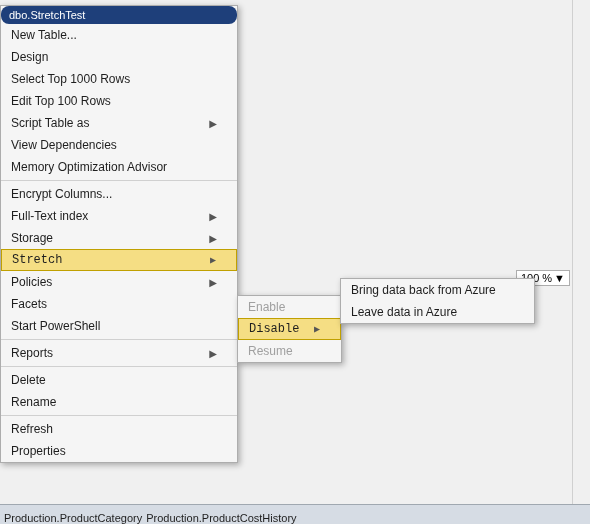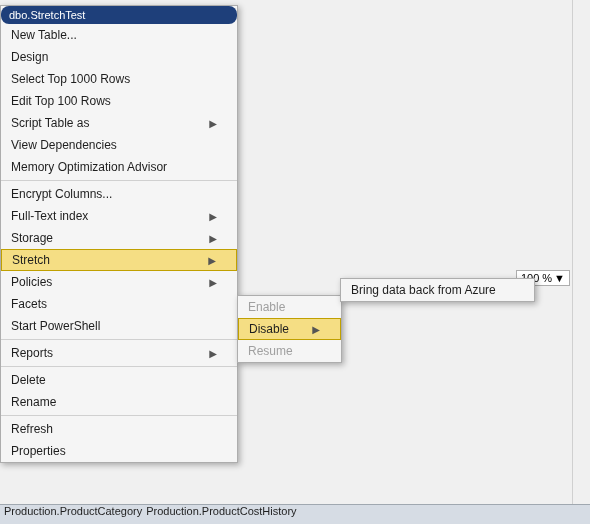--- a/index.html
+++ b/index.html
@@ -65,20 +65,21 @@
       padding: 3px 20px 3px 10px;
       cursor: default;
       white-space: nowrap;
       color: #1e1e1e;
       min-height: 22px;
     }
 
     .menu-item.highlighted {
       background: #f5de84;
       border: 1px solid #c0a000;
+      font-family: Liberation Mono, monospace;
     }
 
     .menu-item.disabled {
       color: #a0a0a0;
     }
 
     .menu-separator {
       height: 1px;
       background: #d0d0d0;
       margin: 2px 0;
@@ -133,21 +134,21 @@
     
     .status-bar {
       position: absolute;
       bottom: 0;
       left: 0;
       width: 590px;
       height: 20px;
       background: #d6dce4;
       border-top: 1px solid #a0a8b0;
       display: flex;
-      align-items: flex-start;
+      align-items: flex-end;
       padding: 0 4px;
       font-size: 11px;
       color: #1e1e1e;
     }
 
     .status-item {
       margin-right: 4px;
     }
   </style>
 </head>
@@ -270,18 +271,21 @@
     <span class="menu-item-label">Resume</span>
   </div>
 </div>
 
 <div class="submenu-disable">
 
   <div class="menu-item">
     <span class="menu-item-label">Bring data back from Azure</span>
   </div>
 
+  <div class="menu-item">
+    <span class="menu-item-label">Leave data in Azure</span>
+  </div>
 </div>
 
 <div class="status-bar">
   <span class="status-item">Production.ProductCategory</span>
   <span class="status-item">Production.ProductCostHistory</span>
 </div>
 
 </body></html>

